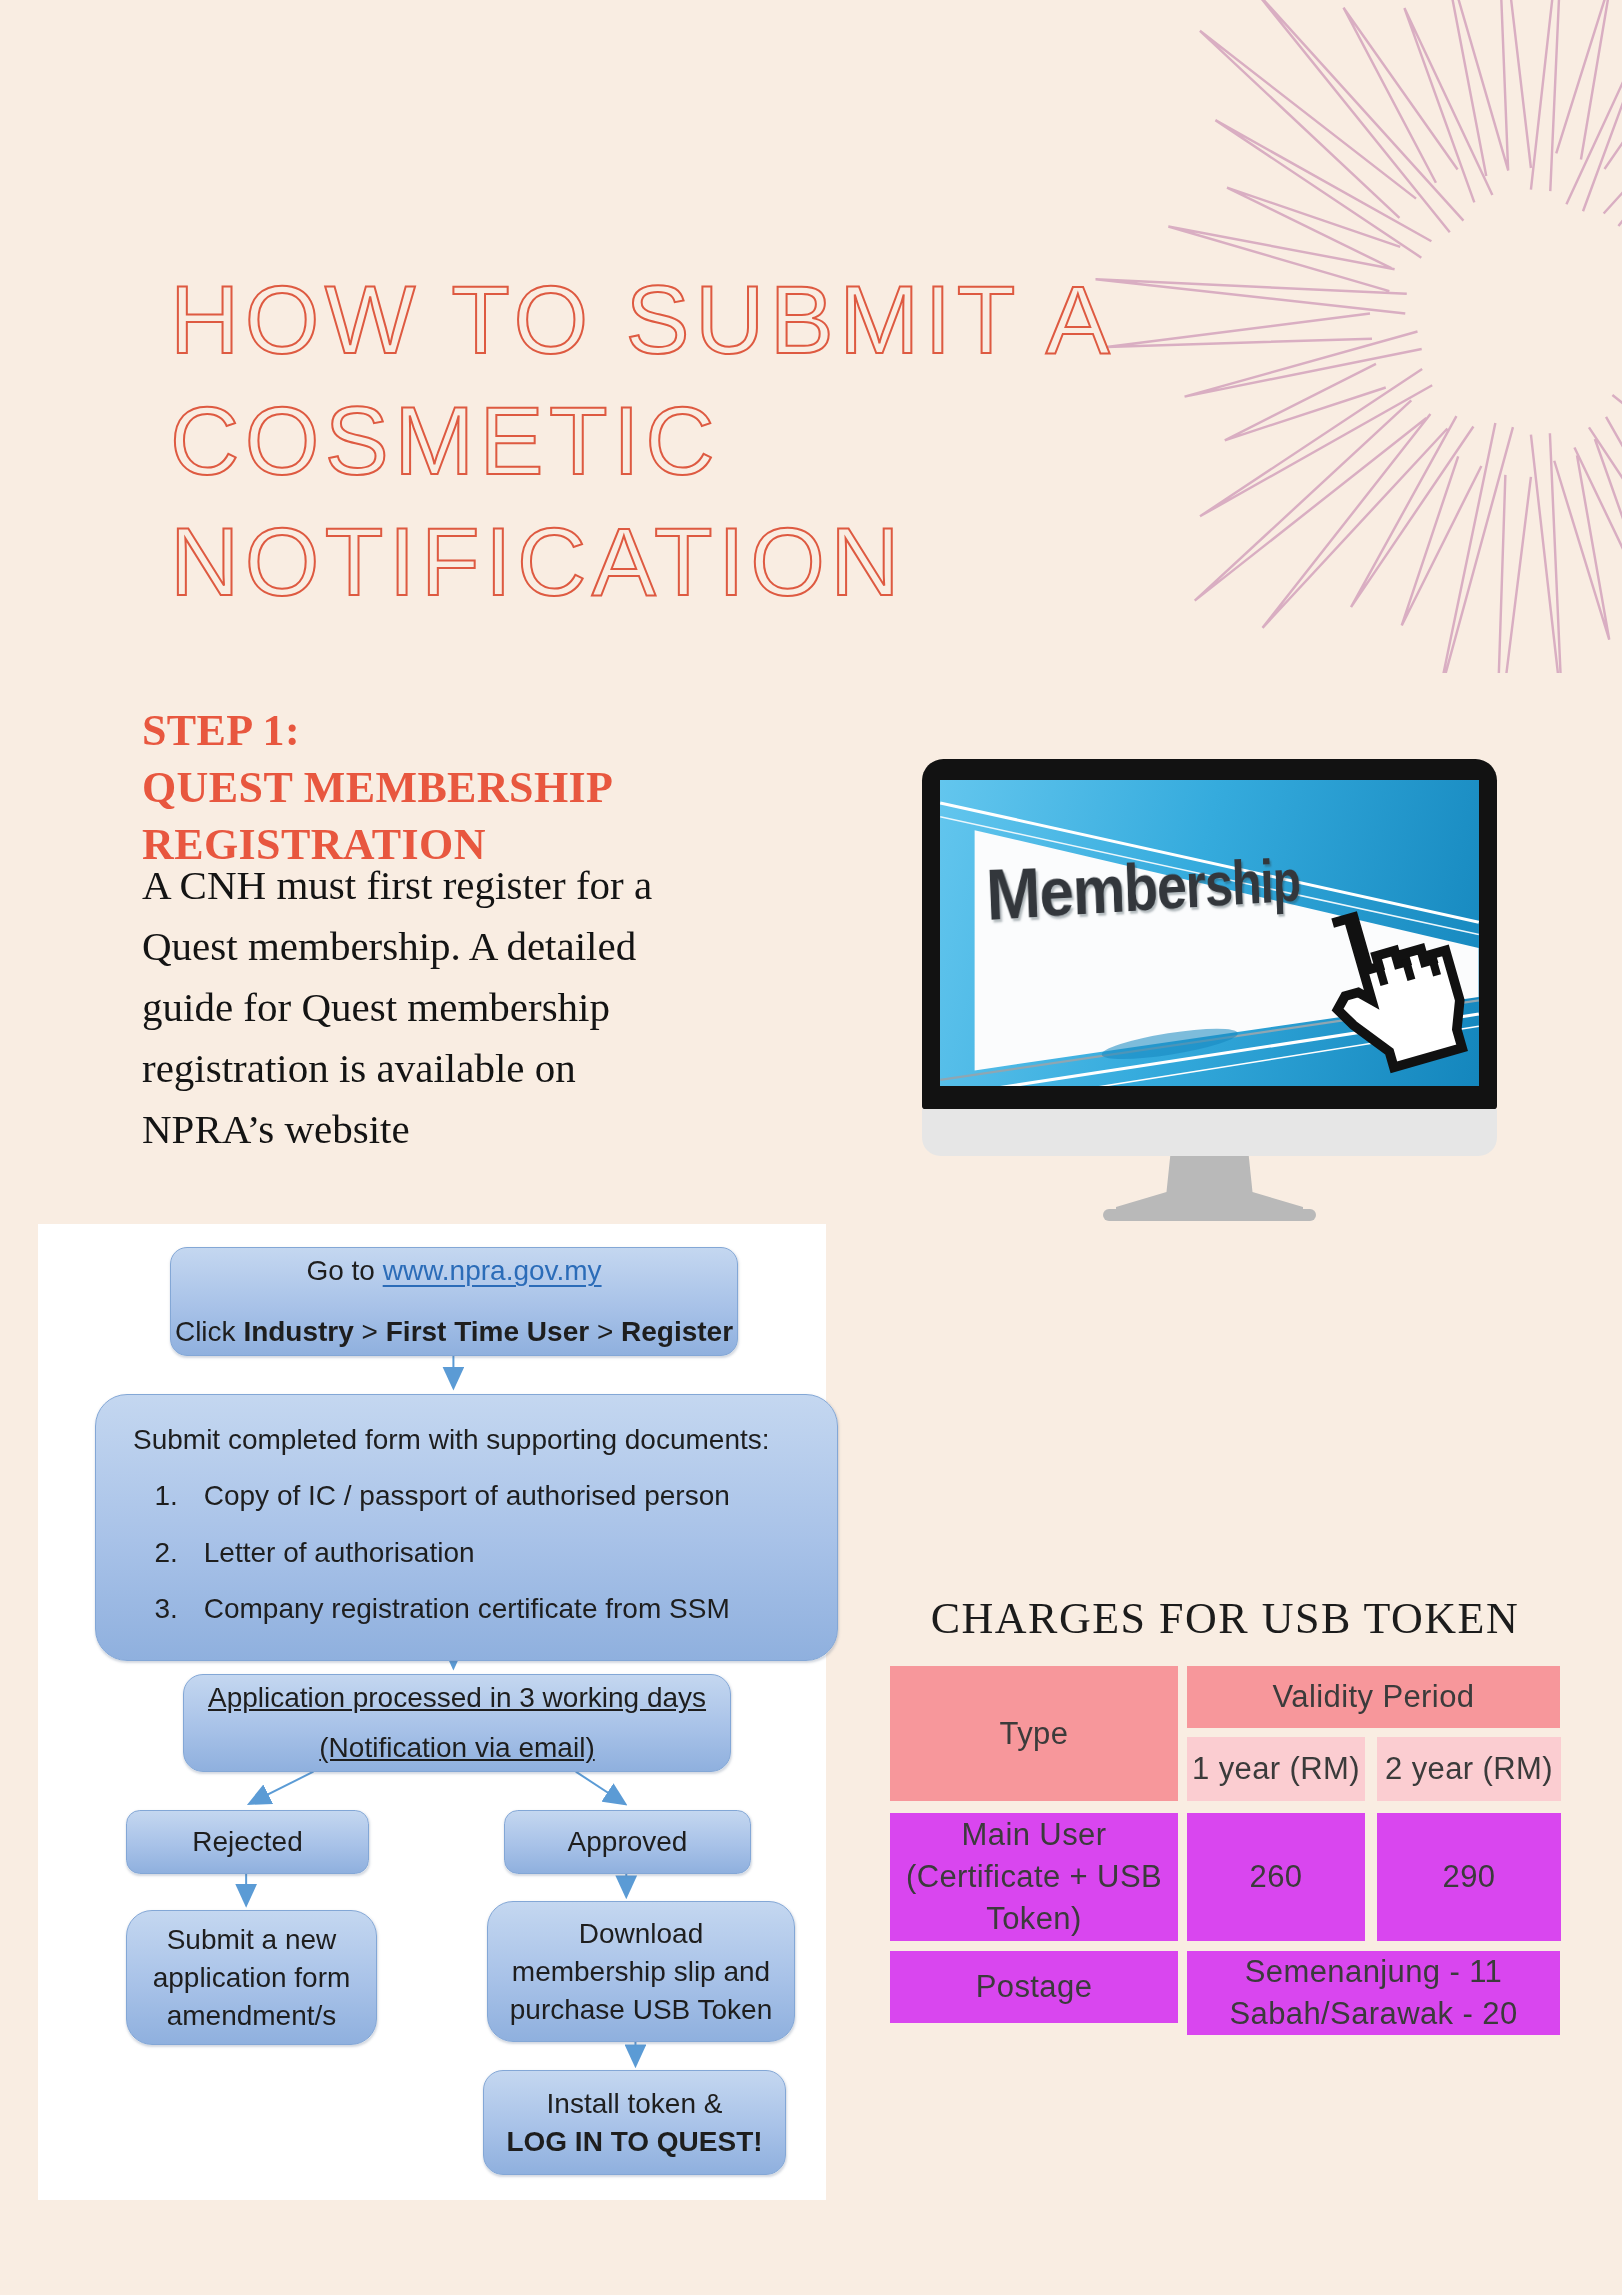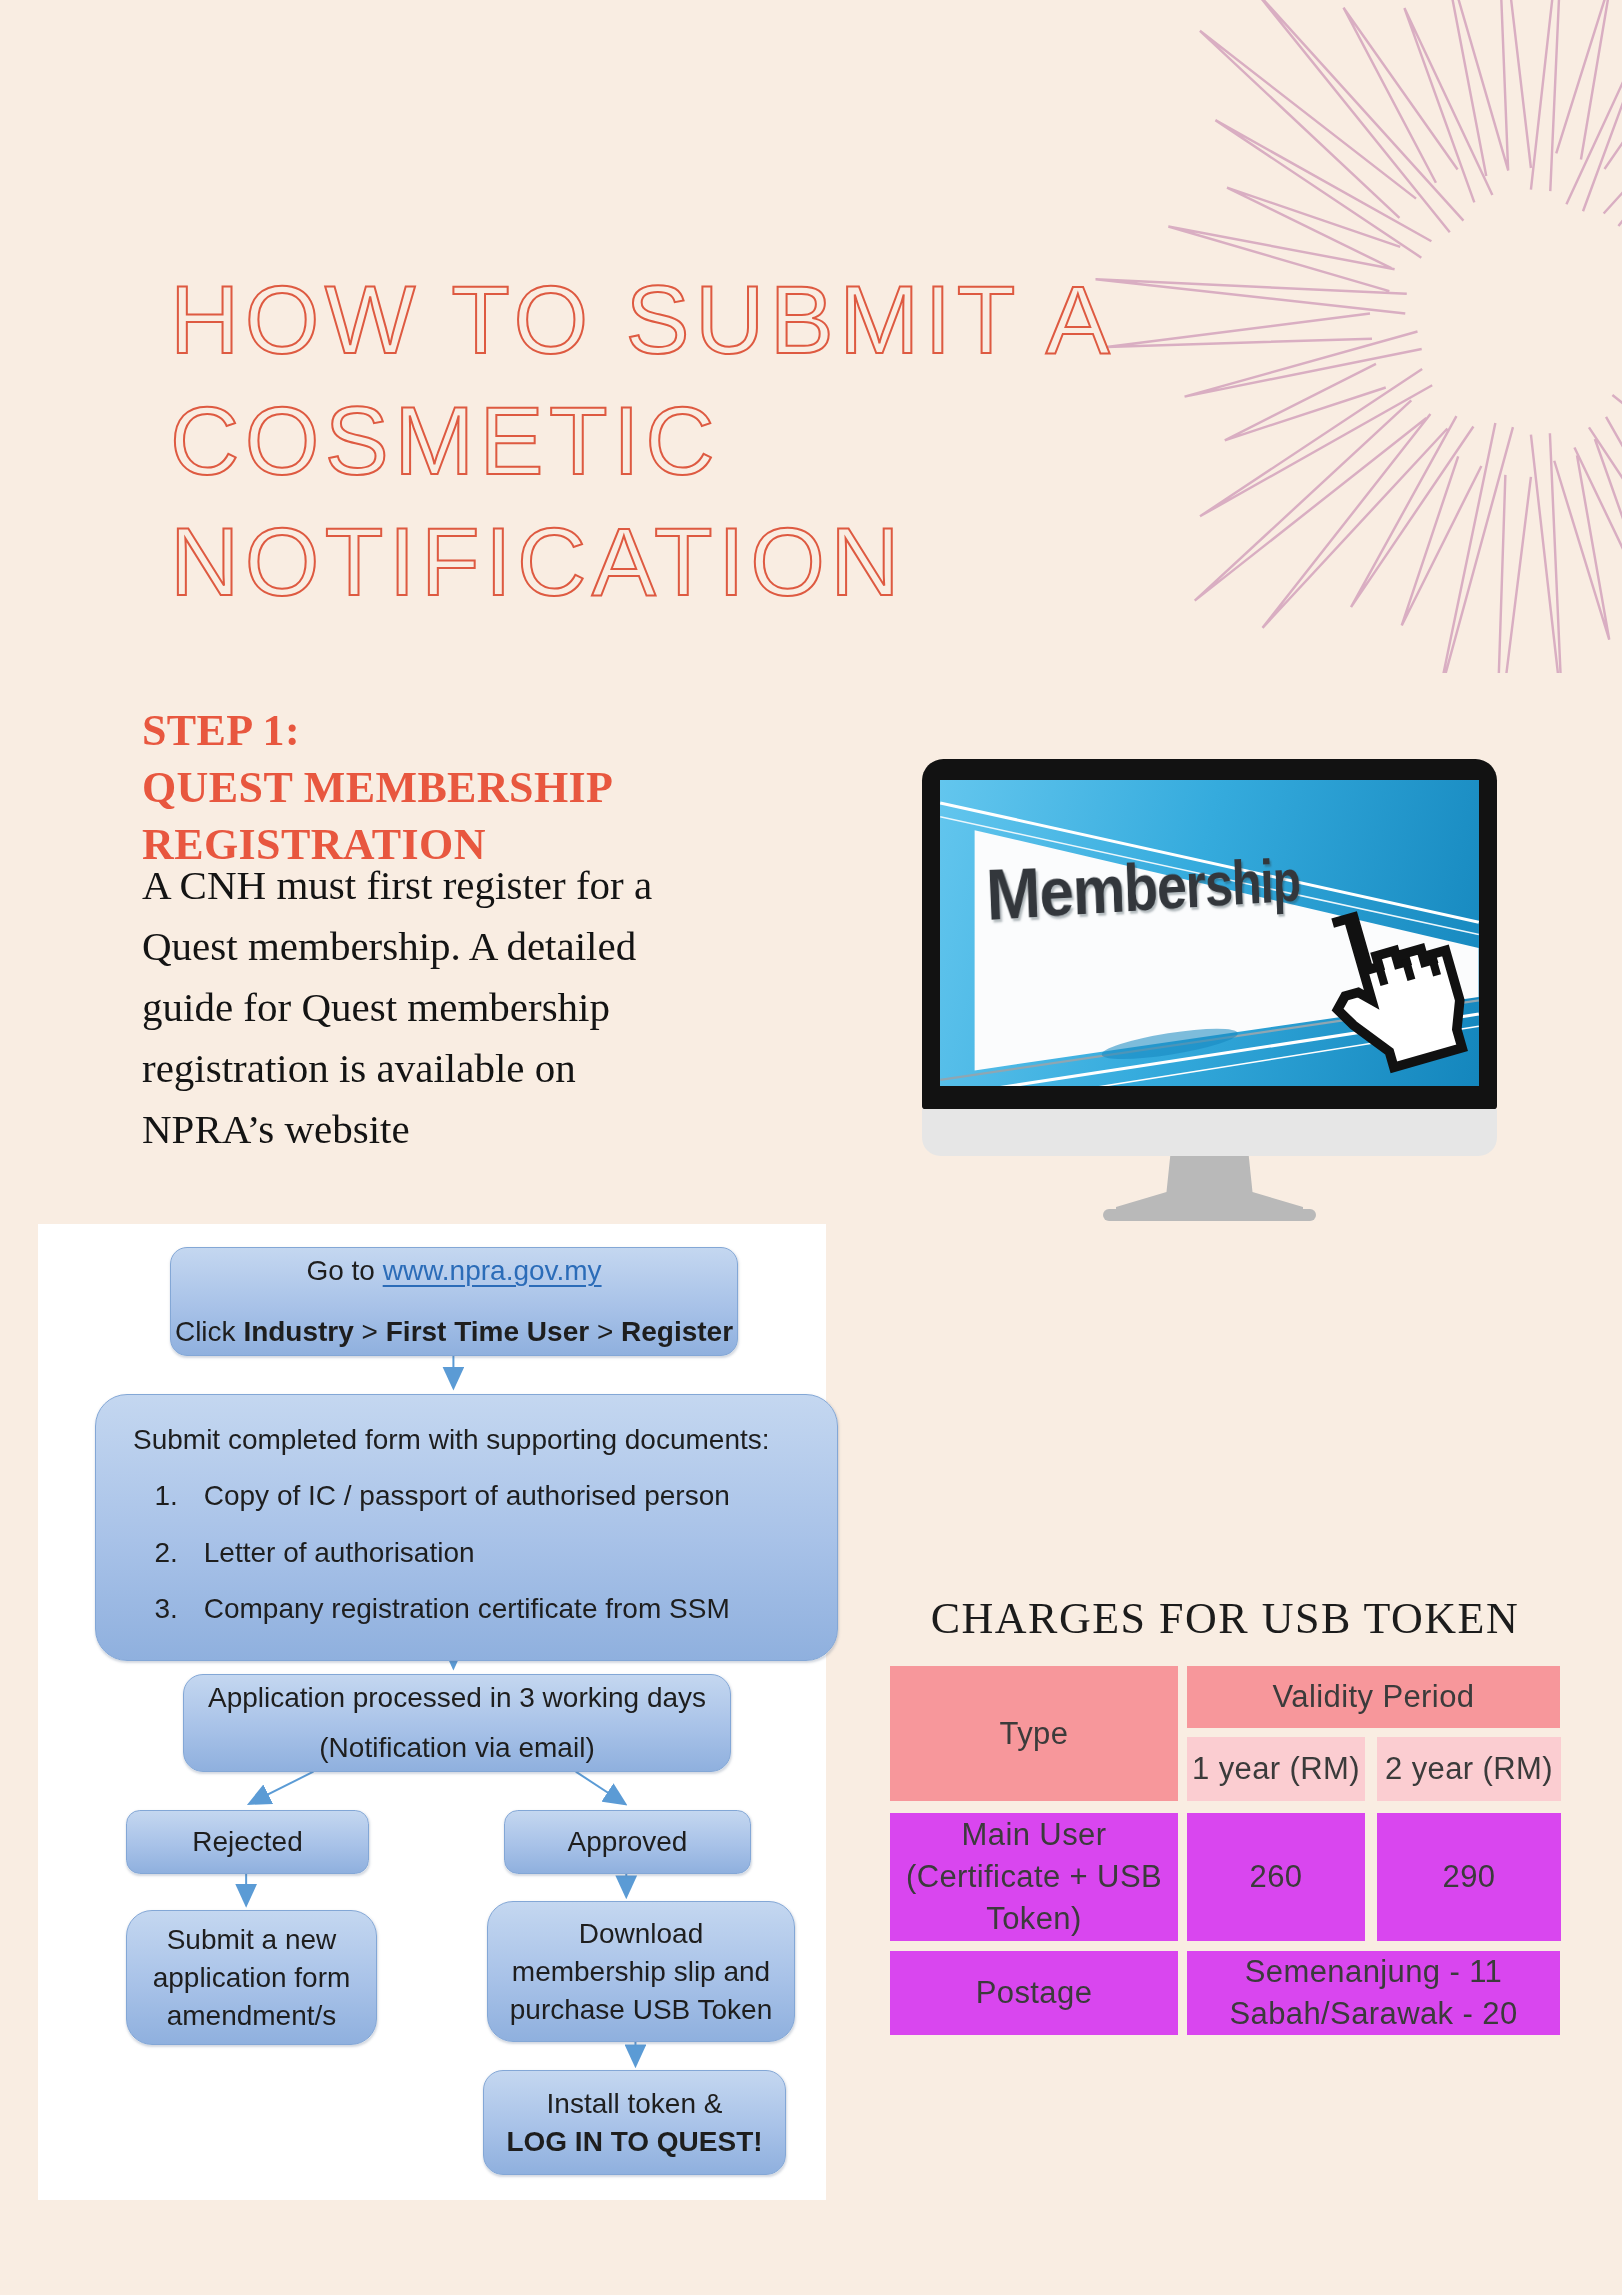--- a/index.html
+++ b/index.html
@@ -72,21 +72,21 @@
     color:#1e1e1e;font-size:28px;line-height:38px;
     display:flex;flex-direction:column;justify-content:center;align-items:center;
     box-shadow:0.8px 1.5px 2.3px rgba(80,100,130,.25);text-align:center;
   }
   .fc-link{color:#2b6cb8;text-decoration:underline;text-underline-offset:4.6px;text-decoration-thickness:2.3px;}
   .fc-b{font-weight:700;}
   #fc-box1{left:132px;top:23px;width:566px;height:107px;border-radius:17px;gap:23px;}
   #fc-box2{left:57px;top:170px;width:704px;height:239px;border-radius:32px;
            align-items:flex-start;justify-content:flex-start;padding:26px 0 0 37px;text-align:left;gap:18.4px;}
   .fc-item{display:flex;gap:26px;padding-left:21.4px;}
-  #fc-box3{left:145px;top:450px;width:546px;height:96px;border-radius:20px;gap:12px;}
+  #fc-box3{left:145px;top:450px;width:546px;height:96px;border-radius:20px;gap:12px;text-decoration:underline;}
   #fc-rejected{left:88px;top:586px;width:241px;height:62px;border-radius:13.8px;}
   #fc-approved{left:466px;top:586px;width:245px;height:62px;border-radius:13.8px;}
   #fc-resubmit{left:88px;top:686px;width:249px;height:133px;border-radius:26px;}
   #fc-download{left:449px;top:677px;width:306px;height:139px;border-radius:26px;}
   #fc-install{left:445px;top:846px;width:301px;height:103px;border-radius:20px;}
   #flow-arrows{position:absolute;left:0;top:0;width:788px;height:976px;pointer-events:none;}
   
   .charges-title{
     position:absolute;left:890px;top:1593px;width:670px;text-align:center;
     font-family:"Liberation Serif",serif;font-size:44px;letter-spacing:1.5px;color:#1c1c1c;
@@ -98,21 +98,21 @@
   .cell.salmon{background:#f7979b;}
   .cell.pink{background:#fbcdd1;}
   .cell.teal{background:#d946ef;}
   #cell-type{left:890px;top:1666px;width:288px;height:135px;}
   #cell-validity{left:1187px;top:1666px;width:373px;height:62px;}
   #cell-y1{left:1187px;top:1737px;width:178px;height:64px;}
   #cell-y2{left:1377px;top:1737px;width:184px;height:64px;}
   #cell-r1type{left:890px;top:1813px;width:288px;height:128px;}
   #cell-r1y1{left:1187px;top:1813px;width:178px;height:128px;}
   #cell-r1y2{left:1377px;top:1813px;width:184px;height:128px;}
-  #cell-r2type{left:890px;top:1951px;width:288px;height:84px;}
+  #cell-r2type{left:890px;top:1951px;width:288px;height:72px;}
   #cell-r2val{left:1187px;top:1951px;width:373px;height:84px;}
 </style>
 </head>
 <body>
 
 <div id="canvas">
 
   <svg id="starburst" viewBox="0 0 700 940">
     <path id="sb-path" fill="none" stroke="#d9aec2" stroke-width="3.2" stroke-linejoin="miter" d="M762.5 470.0 L1146.4 514.6 L760.3 498.5 M774.0 500.7 L1124.9 600.8 L766.8 530.7 M729.7 518.6 L1014.7 650.0 L720.2 541.5 M770.7 567.2 L948.1 695.6 L753.1 595.8 M701.9 558.5 L961.5 795.9 L686.5 576.5 M727.5 617.5 L954.4 908.4 L702.6 638.8 M678.2 605.2 L864.8 934.8 L655.9 618.9 M663.6 634.1 L753.8 889.6 L636.9 645.1 M640.2 655.4 L682.4 896.5 L610.5 662.5 M604.8 626.5 L620.9 990.0 L580.0 628.5 M580.0 683.6 L534.5 1048.2 L546.6 681.0 M556.5 618.5 L457.0 982.5 L533.5 613.0 M515.2 669.3 L411.1 877.8 L484.9 656.7 M504.8 617.7 L344.8 853.8 L482.6 604.1 M470.8 620.3 L229.1 880.9 L448.6 601.4 M443.3 606.7 L140.5 845.4 L423.6 583.7 M450.9 563.8 L147.4 735.1 L437.8 542.5 M390.2 566.7 L179.8 635.8 L377.4 535.8 M437.2 516.4 L127.2 578.7 L431.7 493.5 M372.2 502.9 L25.2 513.7 L369.6 470.0 M415.7 470.0 L10.8 425.2 L417.7 444.3 M394.9 440.7 L106.0 356.2 L401.8 412.1 M397.6 410.7 L182.7 305.4 L409.1 382.9 M436.7 397.0 L167.5 217.2 L449.9 375.5 M408.1 345.1 L147.3 100.4 L429.8 319.8 M473.9 363.9 L216.8 44.8 L491.8 348.6 M455.8 299.1 L335.0 70.2 L484.1 281.8 M506.0 324.8 L414.6 70.7 L529.6 315.0 M521.6 290.2 L462.4 -19.7 L550.4 283.3 M550.2 282.1 L534.7 -105.3 L580.0 279.8 M580.0 308.0 L622.6 -71.9 L605.3 310.0 M613.1 260.8 L685.7 29.7 L645.4 268.6 M626.4 327.3 L748.2 64.0 L648.1 336.3 M676.2 281.1 L853.5 23.7 L704.6 298.5 M675.1 339.2 L956.7 29.0 L694.4 355.6 M714.8 335.2 L979.4 128.9 L734.2 358.0 M732.6 359.1 L955.6 239.9 L748.1 384.4 M725.5 395.9 L997.1 297.2 L735.3 419.5 M780.7 404.8 L1106.9 343.5 L788.5 437.0 M728.2 446.5 L1155.8 424.7 L730.1 470.0 "></path>
   </svg>

